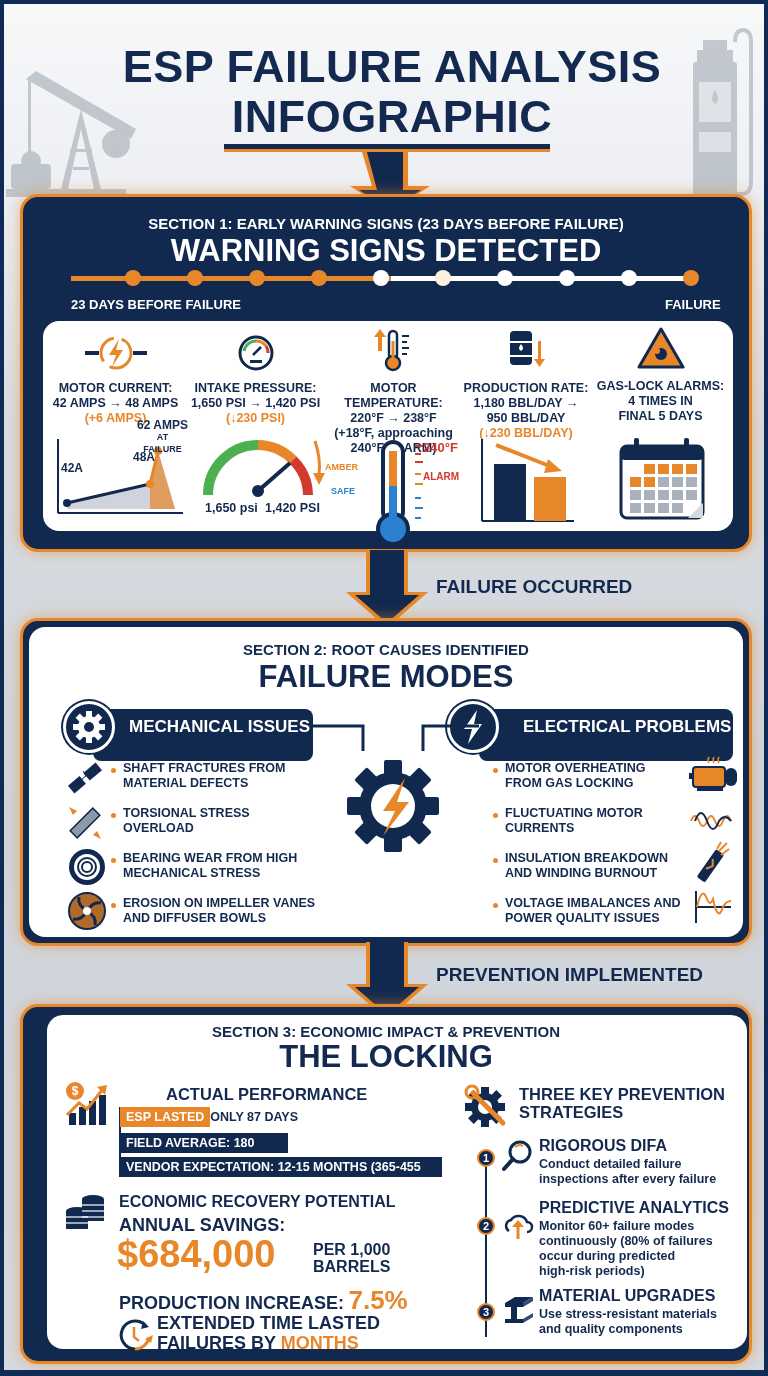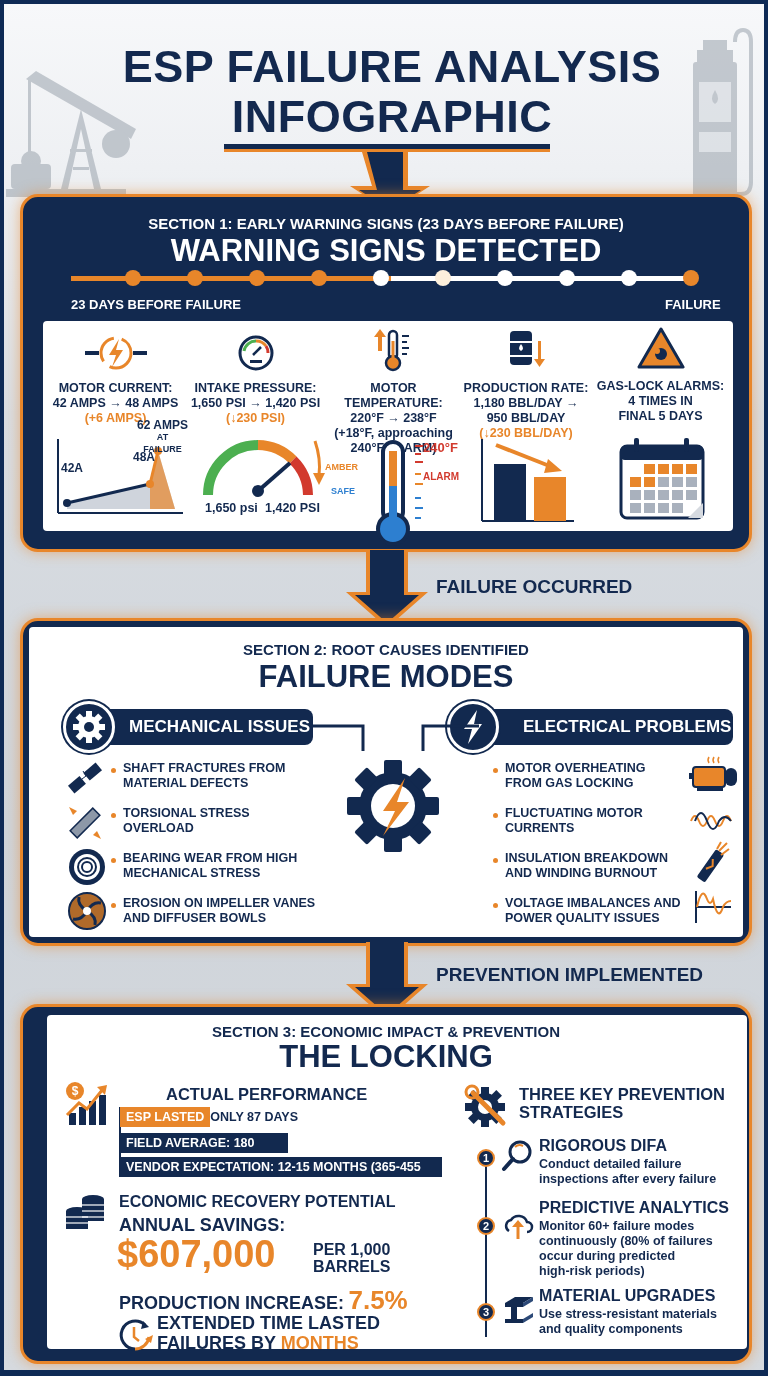--- a/index.html
+++ b/index.html
@@ -25,36 +25,36 @@
 
   .arrow { position: absolute; }
 
   
   .section {
     position: absolute; left: 16px; width: 732px; border-radius: 18px;
     background: #12294f; border: 3px solid #e8862a;
     box-shadow: 0 0 14px rgba(232,134,42,0.55);
   }
   .inner {
-    position: absolute; background: #fff; border-radius: 4px;
+    position: absolute; background: #fff; border-radius: 16px;
   }
   .sec-sub { position: absolute; left: 0; right: 0; text-align: center; font-weight: 700; font-size: 15px; }
   .sec-title { position: absolute; left: 0; right: 0; text-align: center; font-weight: 900; font-size: 31px; }
 
   
   .timeline { position: absolute; left: 48px; top: 73px; width: 632px; height: 16px; }
   .tl-line { position: absolute; top: 6px; height: 5px; }
   .tl-dot { position: absolute; top: 0; width: 16px; height: 16px; border-radius: 50%; }
   .tl-label { position: absolute; color: #fff; font-weight: 700; font-size: 13px; }
 
   .metric { position: absolute; top: 0; text-align: center; }
   .metric-text { font-weight: 700; font-size: 12.5px; line-height: 15px; color: #13294f; }
 
   .mode-head {
-    position: absolute; height: 36px; background: #12294f; border-radius: 8px;
+    position: absolute; height: 52px; background: #12294f; border-radius: 8px;
     color: #fff; font-weight: 700; font-size: 17px; line-height: 36px;
   }
   .mode-icon-circle {
     position: absolute; width: 52px; height: 52px; border-radius: 50%; background: #12294f;
     border: 3px solid #fff; box-shadow: 0 0 0 2px #12294f;
   }
   .mode-item { position: absolute; font-weight: 700; font-size: 12.5px; line-height: 15px; color: #13294f; }
   .bullet { position: absolute; width: 5px; height: 5px; border-radius: 50%; background: #e8862a; }
 
   .bar-label { position: absolute; height: 20px; line-height: 20px; font-weight: 700; font-size: 12.5px; color: #fff; padding: 0 6px; }
@@ -499,21 +499,21 @@
       <g stroke="#fff" stroke-width="1.2">
         <line x1="19" y1="12" x2="41" y2="12"></line>
           <line x1="19" y1="18" x2="41" y2="18"></line>
           <line x1="19" y1="24" x2="41" y2="24"></line>
         <line x1="3" y1="24" x2="25" y2="24"></line>
           <line x1="3" y1="30" x2="25" y2="30"></line>
       </g>
     </svg>
     <div style="position:absolute;left:96px;top:186px;font-weight:900;font-size:16px;color:#13294f;">ECONOMIC RECOVERY POTENTIAL</div>
     <div style="position:absolute;left:96px;top:208px;font-weight:900;font-size:18px;color:#13294f;">ANNUAL SAVINGS:</div>
-    <div style="position:absolute;left:94px;top:226px;font-weight:900;font-size:38px;color:#e8862a;">$607,000</div>
+    <div style="position:absolute;left:94px;top:226px;font-weight:900;font-size:38px;color:#e8862a;">$684,000</div>
     <div style="position:absolute;left:290px;top:234px;font-weight:900;font-size:16px;line-height:17px;color:#13294f;">
       <div>PER 1,000</div>
       <div>BARRELS</div>
     </div>
     <div style="position:absolute;left:96px;top:278px;">
       <span style="font-weight:900;font-size:18px;color:#13294f;">PRODUCTION INCREASE:</span>
       <span style="font-weight:900;font-size:26px;color:#e8862a;">7.5%</span>
     </div>
     <svg style="position:absolute;left:94px;top:310px;" width="36" height="36">
       <path d="M28,8 A14,14 0 1 0 18,32" stroke="#12294f" stroke-width="3" fill="none"></path>

